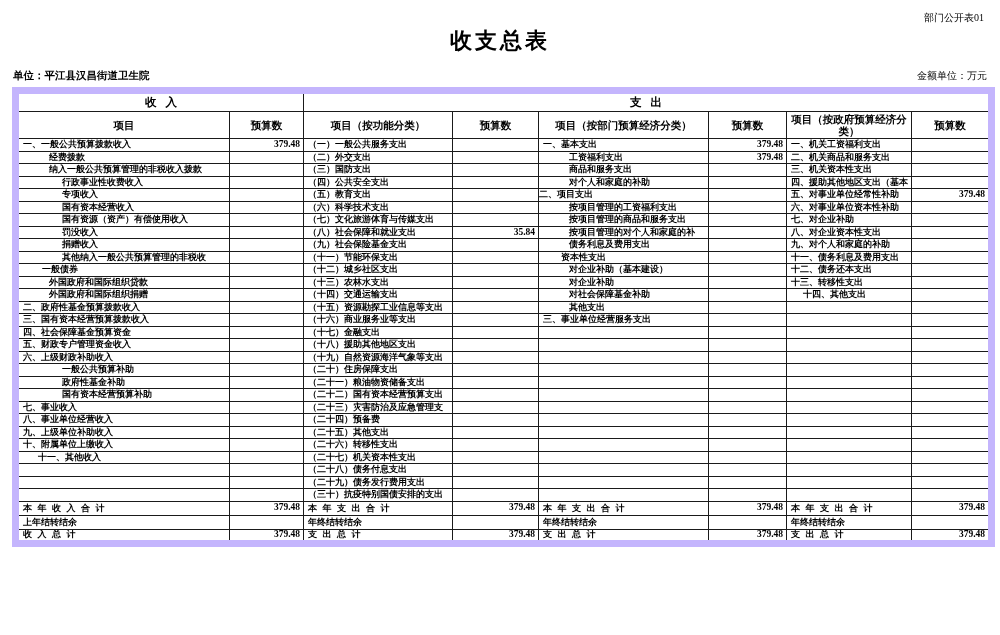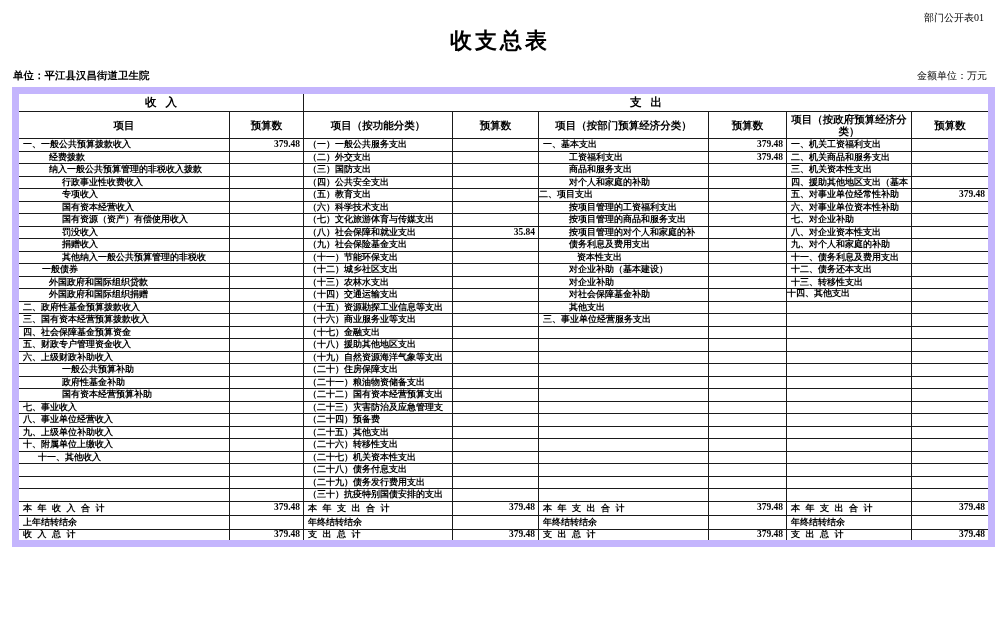--- a/index.html
+++ b/index.html
@@ -170,21 +170,21 @@
           <td class="item" style="padding-left: 30px;">债务利息及费用支出</td>
           <td class="val"></td>
           <td class="item" style="padding-left: 4px;">九、对个人和家庭的补助</td>
           <td class="val"></td>
         </tr>
         <tr>
           <td class="item" style="padding-left: 43px;">其他纳入一般公共预算管理的非税收</td>
           <td class="val"></td>
           <td class="item" style="padding-left: 4px;">（十一）节能环保支出</td>
           <td class="val"></td>
-          <td class="item" style="padding-left: 38px;">资本性支出</td>
+          <td class="item" style="padding-left: 22px;">资本性支出</td>
           <td class="val"></td>
           <td class="item" style="padding-left: 4px;">十一、债务利息及费用支出</td>
           <td class="val"></td>
         </tr>
         <tr>
           <td class="item" style="padding-left: 23px;">一般债券</td>
           <td class="val"></td>
           <td class="item" style="padding-left: 4px;">（十二）城乡社区支出</td>
           <td class="val"></td>
           <td class="item" style="padding-left: 30px;">对企业补助（基本建设）</td>
@@ -202,21 +202,21 @@
           <td class="item" style="padding-left: 4px;">十三、转移性支出</td>
           <td class="val"></td>
         </tr>
         <tr>
           <td class="item" style="padding-left: 30px;">外国政府和国际组织捐赠</td>
           <td class="val"></td>
           <td class="item" style="padding-left: 4px;">（十四）交通运输支出</td>
           <td class="val"></td>
           <td class="item" style="padding-left: 30px;">对社会保障基金补助</td>
           <td class="val"></td>
-          <td class="item" style="padding-left: 0; font-family: Liberation Mono, monospace;">十四、其他支出</td>
+          <td class="item" style="padding-left: 16px;">十四、其他支出</td>
           <td class="val"></td>
         </tr>
         <tr>
           <td class="item" style="padding-left: 4px;">二、政府性基金预算拨款收入</td>
           <td class="val"></td>
           <td class="item" style="padding-left: 4px;">（十五）资源勘探工业信息等支出</td>
           <td class="val"></td>
           <td class="item" style="padding-left: 30px;">其他支出</td>
           <td class="val"></td>
           <td class="item" style="padding-left: 4px;"></td>

